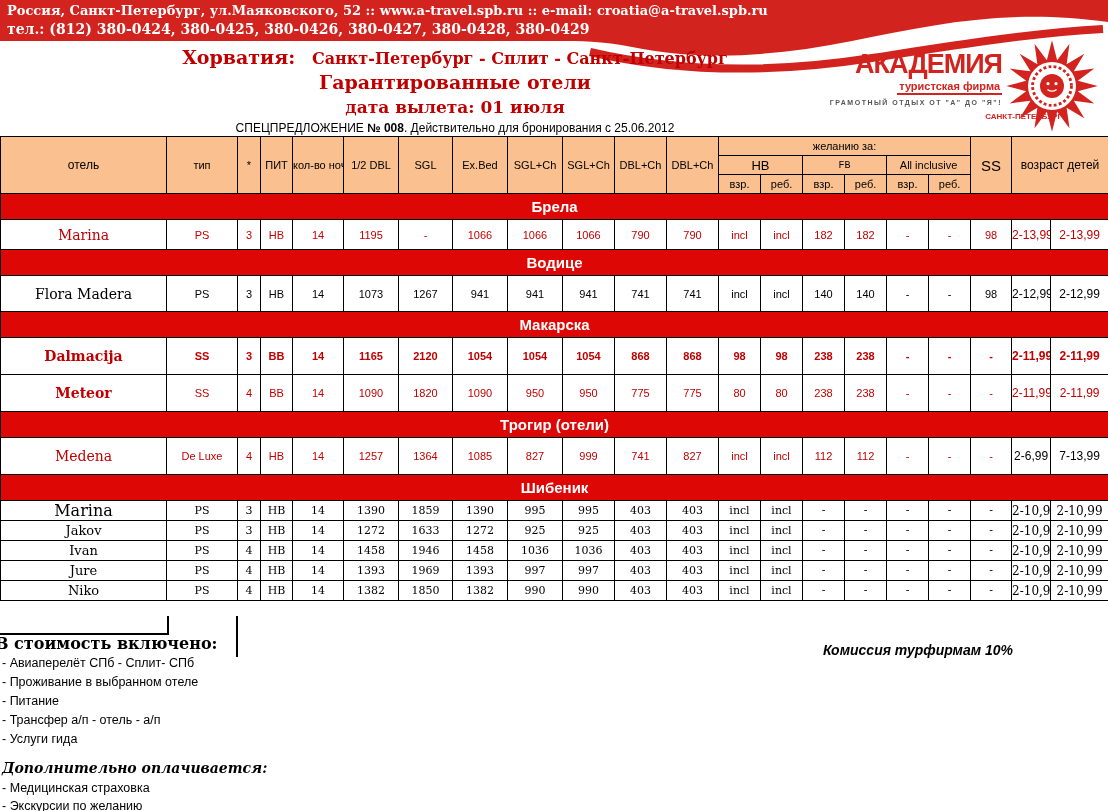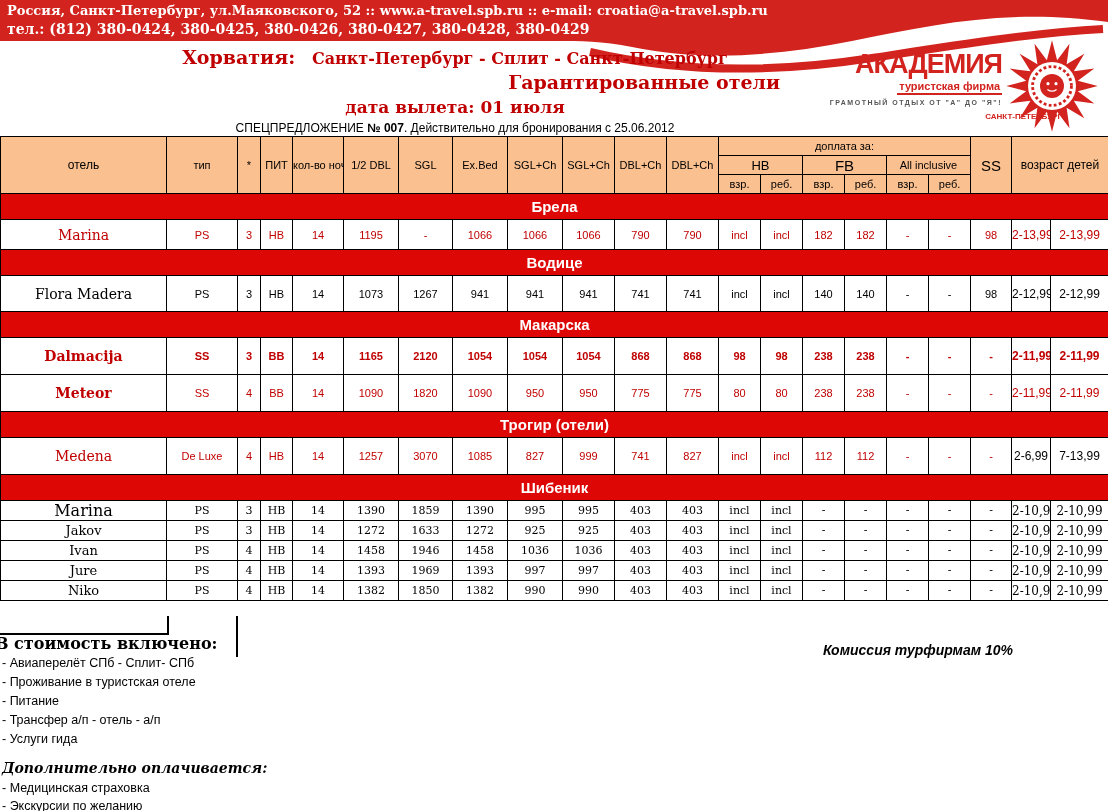--- a/index.html
+++ b/index.html
@@ -18,21 +18,21 @@
   #logo-sub{font-size:11px;font-weight:bold;color:#d2231e;border-bottom:2px solid #d2231e;
             display:inline-block;padding:0 2px 1px 2px;margin-top:0px;}
   #logo-tagline{font-size:7px;font-weight:bold;color:#555;letter-spacing:1.5px;margin-top:4px;}
   #logo-city{font-size:8px;font-weight:bold;color:#d2231e;margin-top:6px;margin-right:-60px;}
   #sun{position:absolute;right:2px;top:-6px;}
   
   #titles{position:absolute;left:130px;top:46px;width:650px;text-align:center;
           font-family:"DejaVu Serif",serif;color:#c00000;}
   #title-route{font-size:16px;font-weight:bold;}
   #title-route .big{font-size:19px;text-align:center;}
-  #title-hotels{font-size:19px;font-weight:bold;margin-top:3px;text-align:right;}
+  #title-hotels{font-size:19px;font-weight:bold;margin-top:3px;}
   #title-date{font-size:17px;font-weight:bold;margin-top:4px;}
   #title-spec{font-family:"Liberation Sans",sans-serif;font-size:12px;color:#000;margin-top:4px;}
   #title-spec b{font-weight:bold;}
   
   #price-table{position:absolute;top:136px;left:0;border-collapse:collapse;table-layout:fixed;
                width:1108px;}
   #price-table td,#price-table th{border:1.5px solid #000;padding:0;text-align:center;
                vertical-align:middle;overflow:hidden;white-space:nowrap;}
   #price-table th{background:#fac090;font-weight:normal;font-size:11px;font-family:"Liberation Sans",sans-serif;}
   tr.section-bar td{background:#dd0806;color:#fff;font-weight:bold;font-size:15px;
@@ -82,21 +82,21 @@
     </svg>
   </div>
 
   <div id="titles">
     <div id="title-route">
       <span class="big">Хорватия:</span>&nbsp;&nbsp;
       <span>Санкт-Петербург - Сплит - Санкт-Петербург</span>
     </div>
     <div id="title-hotels">Гарантированные отели</div>
     <div id="title-date">дата вылета: 01 июля</div>
-    <div id="title-spec"><span>СПЕЦПРЕДЛОЖЕНИЕ </span><b>№ 007</b><span>. Действительно для бронирования с 25.06.2012</span></div>
+    <div id="title-spec"><span>СПЕЦПРЕДЛОЖЕНИЕ </span><b>№ 008</b><span>. Действительно для бронирования с 25.06.2012</span></div>
   </div>
 
   <table id="price-table">
     <colgroup id="cols">
         <col style="width: 166px;">
         <col style="width: 71px;">
         <col style="width: 23px;">
         <col style="width: 32px;">
         <col style="width: 51px;">
         <col style="width: 55px;">
@@ -123,27 +123,27 @@
           <th rowspan="3">*</th>
           <th rowspan="3">ПИТ</th>
           <th rowspan="3">кол-во ночей</th>
           <th rowspan="3">1/2 DBL</th>
           <th rowspan="3">SGL</th>
           <th rowspan="3">Ex.Bed</th>
           <th rowspan="3">SGL+Ch</th>
           <th rowspan="3">SGL+Ch</th>
           <th rowspan="3">DBL+Ch</th>
           <th rowspan="3">DBL+Ch</th>
-          <th colspan="6" style="height: 18px;">доплата за:</th>
+          <th colspan="6" style="height: 18px;">желанию за:</th>
           <th rowspan="3" style="font-size: 15px;">SS</th>
           <th rowspan="3" colspan="2" style="font-size: 12px;">возраст детей</th>
         </tr>
         <tr>
           <th colspan="2" style="height: 18px; font-size: 13px;">HB</th>
-          <th colspan="2" style="height: 18px; font-size: 15px;">FB</th>
+          <th colspan="2" style="height: 18px; font-size: 10px; font-family: Liberation Mono, monospace;">FB</th>
           <th colspan="2" style="height: 18px; font-size: 11px;">All inclusive</th>
         </tr>
         <tr>
           <th style="height: 18px;">взр.</th>
           <th style="height: 18px;">реб.</th>
           <th style="height: 18px;">взр.</th>
           <th style="height: 18px;">реб.</th>
           <th style="height: 18px;">взр.</th>
           <th style="height: 18px;">реб.</th>
         </tr>
@@ -253,21 +253,21 @@
         <tr class="section-bar">
           <td colspan="21">Трогир (отели)</td>
         </tr>
         <tr style="height: 37px;">
           <td class="hotel-name" style="color: rgb(192, 0, 0);">Medena</td>
           <td class="val" style="color: rgb(192, 0, 0);">De Luxe</td>
           <td class="val" style="color: rgb(192, 0, 0);">4</td>
           <td class="val" style="color: rgb(192, 0, 0);">HB</td>
           <td class="val" style="color: rgb(192, 0, 0);">14</td>
           <td class="val" style="color: rgb(192, 0, 0);">1257</td>
-          <td class="val" style="color: rgb(192, 0, 0);">3070</td>
+          <td class="val" style="color: rgb(192, 0, 0);">1364</td>
           <td class="val" style="color: rgb(192, 0, 0);">1085</td>
           <td class="val" style="color: rgb(192, 0, 0);">827</td>
           <td class="val" style="color: rgb(192, 0, 0);">999</td>
           <td class="val" style="color: rgb(192, 0, 0);">741</td>
           <td class="val" style="color: rgb(192, 0, 0);">827</td>
           <td class="val" style="color: rgb(192, 0, 0);">incl</td>
           <td class="val" style="color: rgb(192, 0, 0);">incl</td>
           <td class="val" style="color: rgb(192, 0, 0);">112</td>
           <td class="val" style="color: rgb(192, 0, 0);">112</td>
           <td class="val" style="color: rgb(192, 0, 0);">-</td>
@@ -396,21 +396,21 @@
         </tr>
       </tbody>
   </table>
 
   <div class="remnant" style="left:236px;top:616px;width:2px;height:41px;"></div>
   <div class="remnant" style="left:167px;top:616px;width:2px;height:19px;"></div>
   <div class="remnant" style="left:0;top:633px;width:169px;height:2px;"></div>
 
   <div id="included-title">В стоимость включено:</div>
   <div class="foot-item" style="top:656px">- Авиаперелёт СПб - Сплит- СПб</div>
-  <div class="foot-item" style="top:675px">- Проживание в туристская отеле</div>
+  <div class="foot-item" style="top:675px">- Проживание в выбранном отеле</div>
   <div class="foot-item" style="top:694px">- Питание</div>
   <div class="foot-item" style="top:713px">- Трансфер а/п - отель - а/п</div>
   <div class="foot-item" style="top:732px">- Услуги гида</div>
   <div id="paid-title">Дополнительно оплачивается:</div>
   <div class="foot-item" style="top:781px">- Медицинская страховка</div>
   <div class="foot-item" style="top:799px">- Экскурсии по желанию</div>
   <div id="note-commission" class="note">Комиссия турфирмам 10%</div>
 </div>
 
 </body></html>

